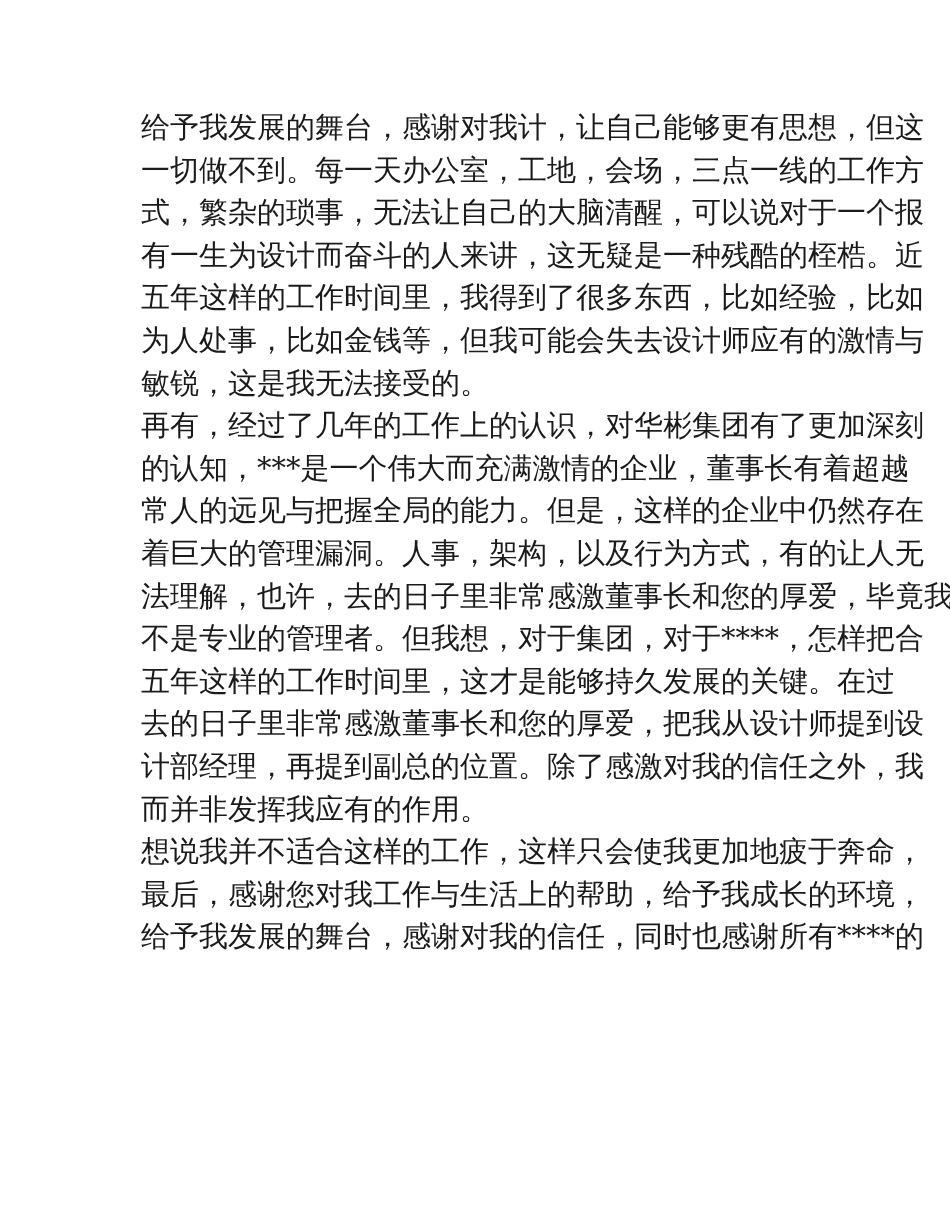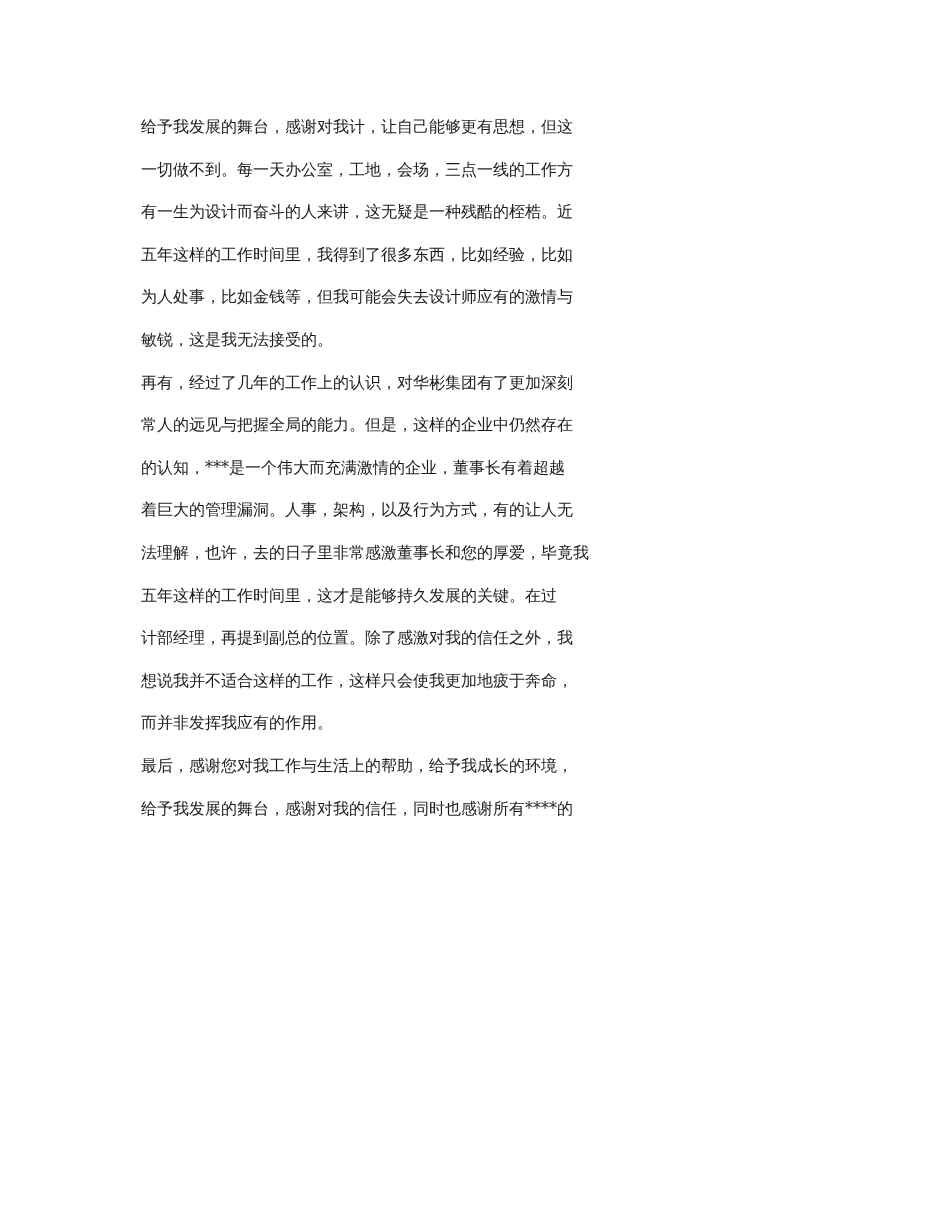--- a/index.html
+++ b/index.html
@@ -3,40 +3,43 @@
 <meta charset="utf-8">
 <style>
   html, body { margin: 0; padding: 0; background: #ffffff; }
   body { width: 950px; height: 1229px; position: relative; overflow: hidden; }
   .page {
     position: absolute; left: 0; top: 0; width: 950px; height: 1229px; background: #ffffff;
   }
   .text {
     position: absolute; left: 141px; top: 106px; width: 680px;
     font-family: "DejaVu Serif", "Liberation Serif", serif;
-    font-size: 16px; line-height: 42.6px; color: #1a1a1a;
+    font-size: 29px; line-height: 42.6px; color: #1a1a1a;
   }
   .line { display: block; white-space: nowrap; height: 42.6px; }
 </style>
 </head>
 <body>
 
 <div class="page">
   <div class="text">
     <span class="line">给予我发展的舞台，感谢对我计，让自己能够更有思想，但这</span>
     <span class="line">一切做不到。每一天办公室，工地，会场，三点一线的工作方</span>
+    <span class="line">式，繁杂的琐事，无法让自己的大脑清醒，可以说对于一个报</span>
     <span class="line">有一生为设计而奋斗的人来讲，这无疑是一种残酷的桎梏。近</span>
     <span class="line">五年这样的工作时间里，我得到了很多东西，比如经验，比如</span>
     <span class="line">为人处事，比如金钱等，但我可能会失去设计师应有的激情与</span>
     <span class="line">敏锐，这是我无法接受的。</span>
     <span class="line">再有，经过了几年的工作上的认识，对华彬集团有了更加深刻</span>
+    <span class="line">的认知，***是一个伟大而充满激情的企业，董事长有着超越</span>
     <span class="line">常人的远见与把握全局的能力。但是，这样的企业中仍然存在</span>
-    <span class="line">的认知，***是一个伟大而充满激情的企业，董事长有着超越</span>
     <span class="line">着巨大的管理漏洞。人事，架构，以及行为方式，有的让人无</span>
     <span class="line">法理解，也许，去的日子里非常感激董事长和您的厚爱，毕竟我</span>
+    <span class="line">不是专业的管理者。但我想，对于集团，对于****，怎样把合</span>
     <span class="line">五年这样的工作时间里，这才是能够持久发展的关键。在过</span>
+    <span class="line">去的日子里非常感激董事长和您的厚爱，把我从设计师提到设</span>
     <span class="line">计部经理，再提到副总的位置。除了感激对我的信任之外，我</span>
+    <span class="line">而并非发挥我应有的作用。</span>
     <span class="line">想说我并不适合这样的工作，这样只会使我更加地疲于奔命，</span>
-    <span class="line">而并非发挥我应有的作用。</span>
     <span class="line">最后，感谢您对我工作与生活上的帮助，给予我成长的环境，</span>
     <span class="line">给予我发展的舞台，感谢对我的信任，同时也感谢所有****的</span>
   </div>
 </div>
 
 </body></html>

